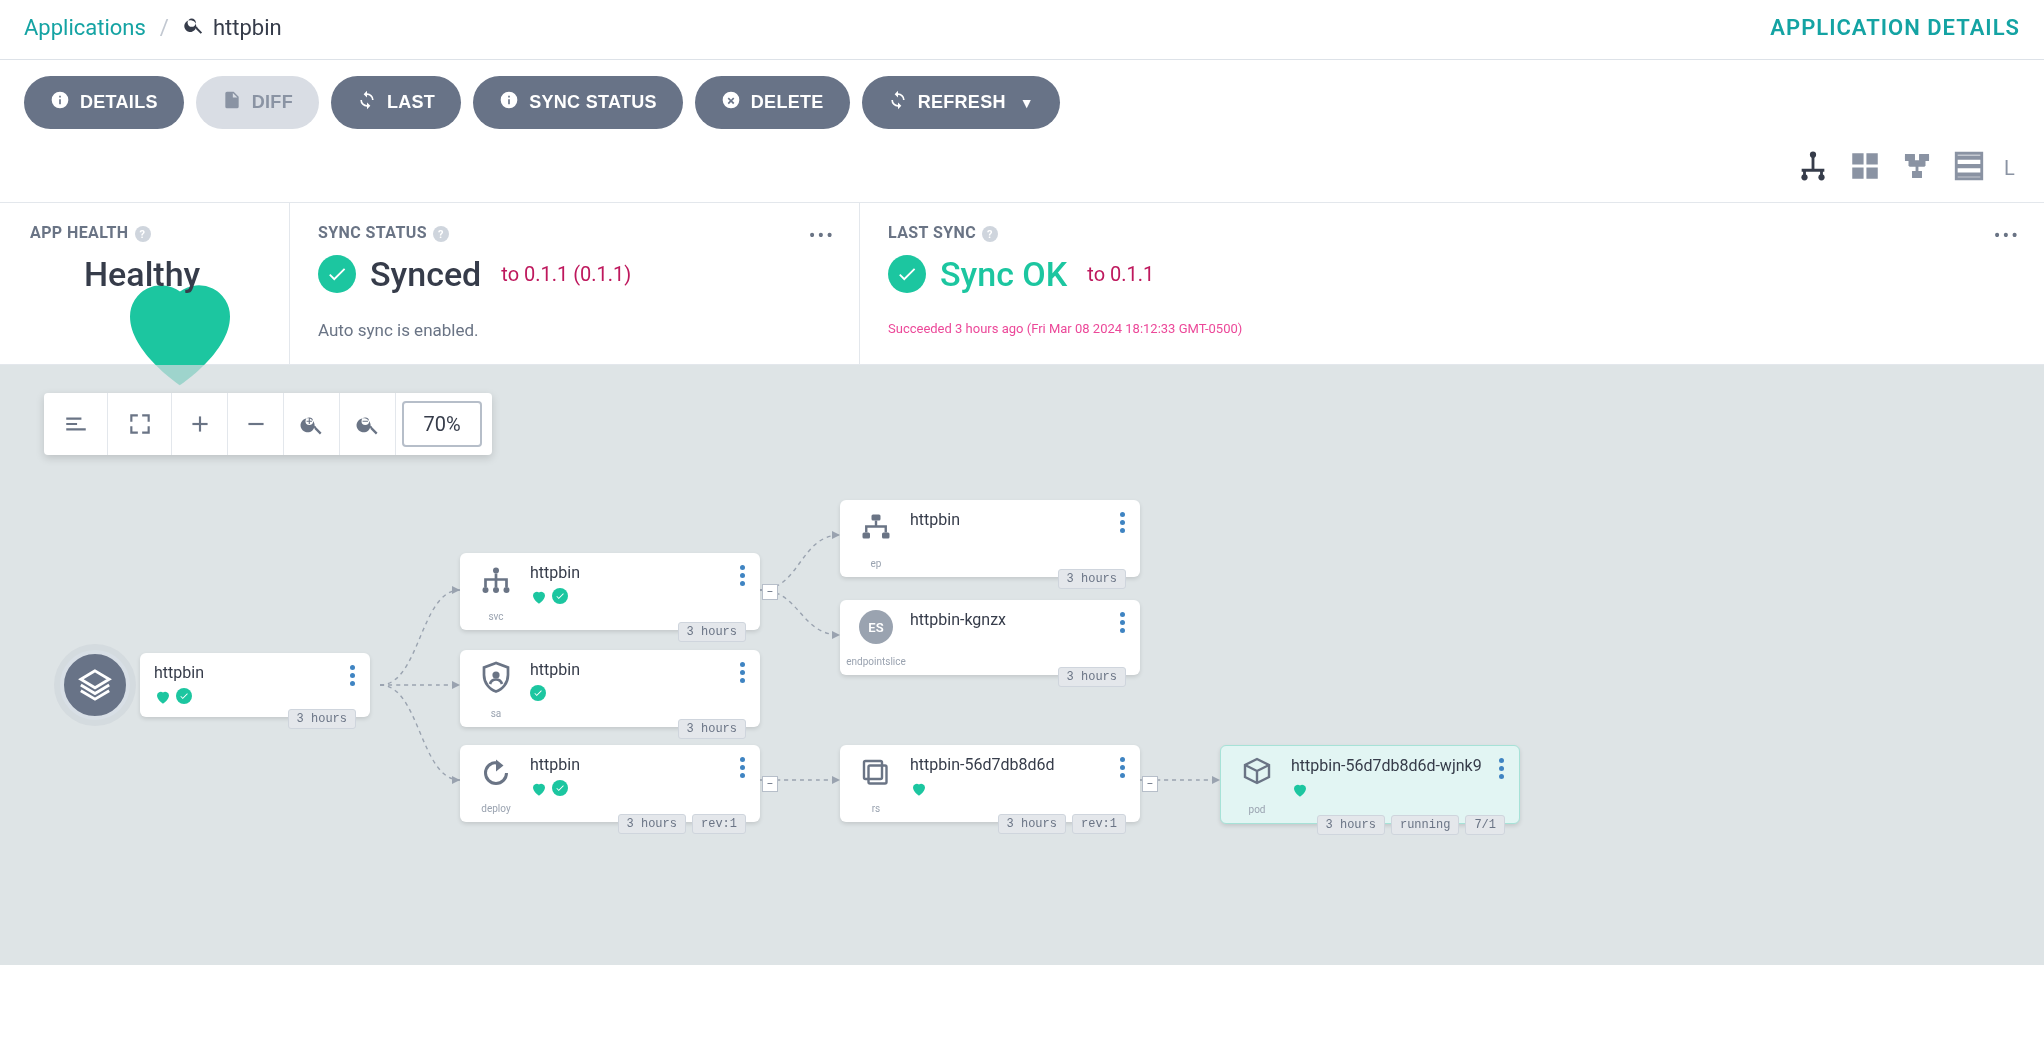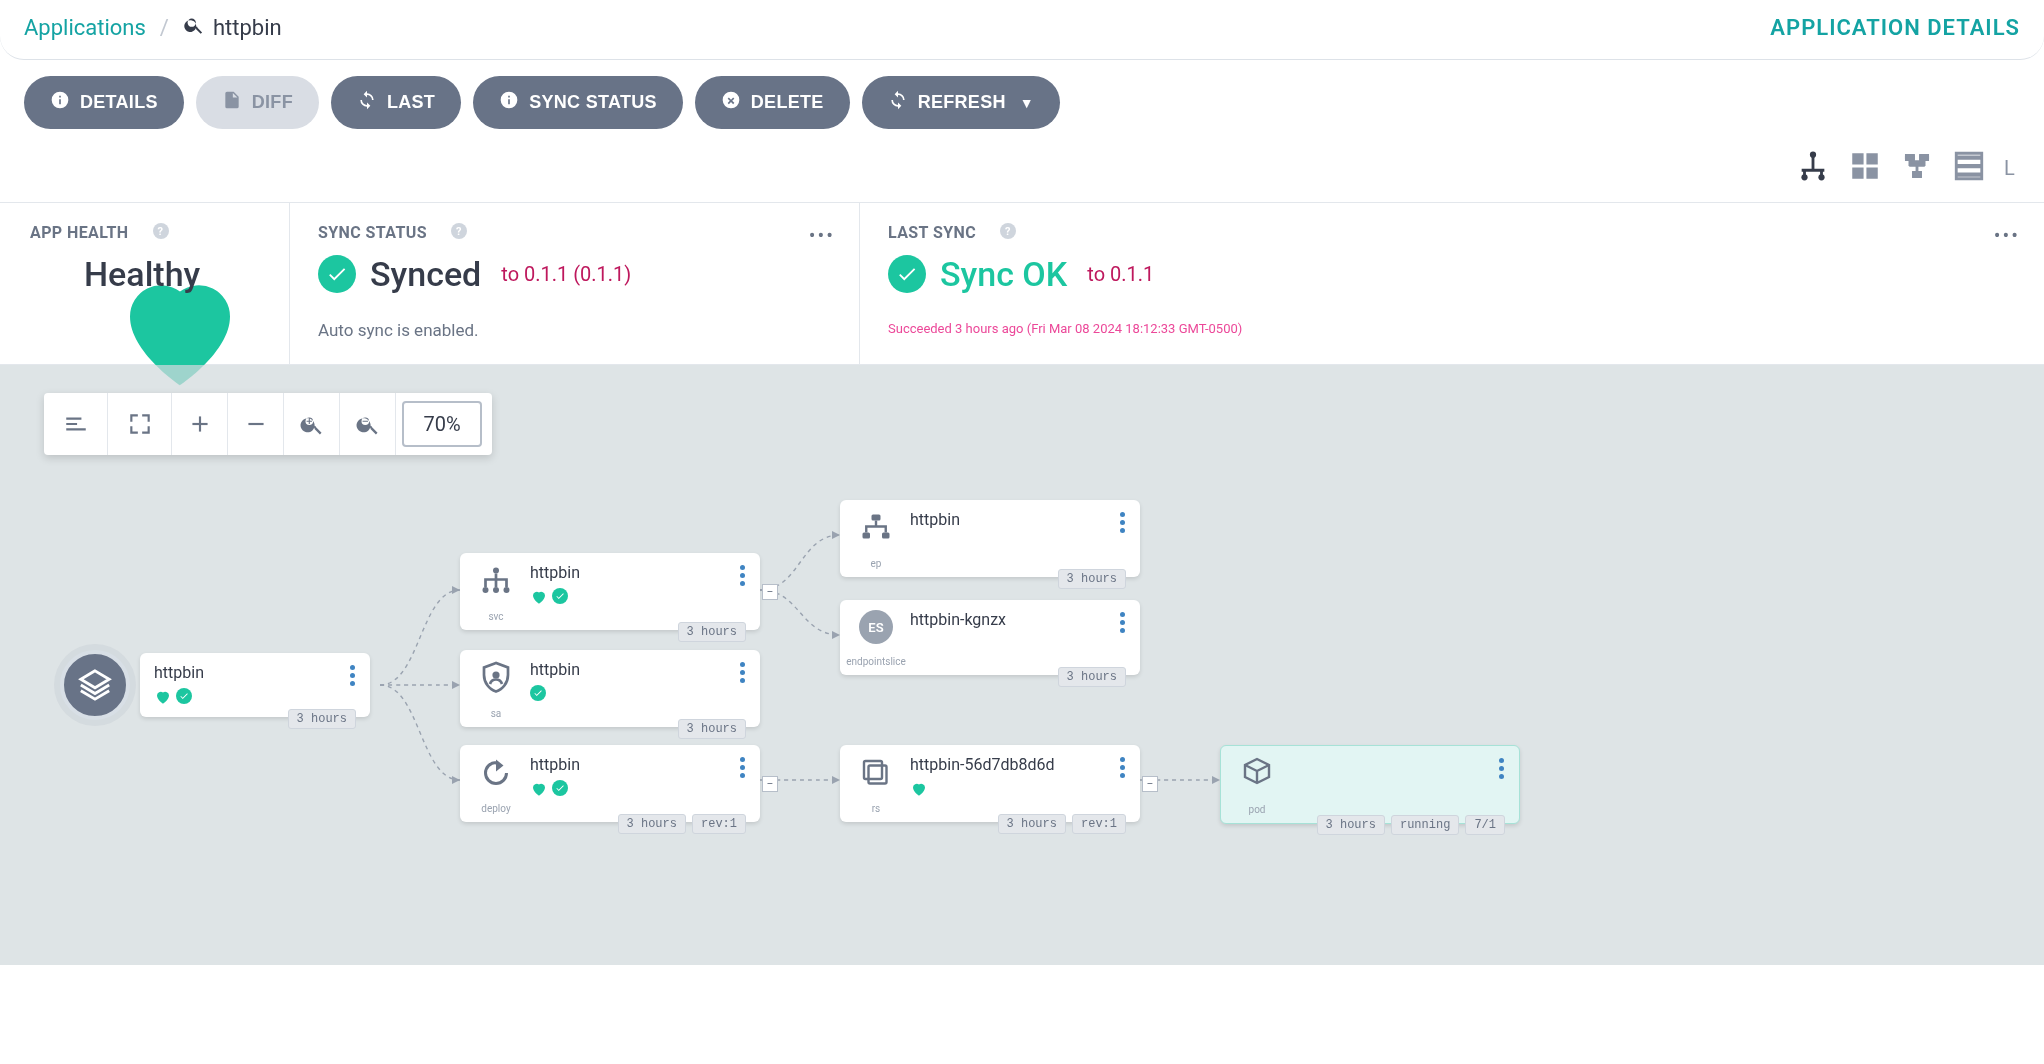--- a/index.html
+++ b/index.html
@@ -1,19 +1,19 @@
 <!DOCTYPE html>
 <html><head>
 <meta charset="utf-8">
 <style>
 * { box-sizing: border-box; margin: 0; padding: 0; }
 body { font-family: -apple-system, BlinkMacSystemFont, "Segoe UI", Roboto, Helvetica, Arial, sans-serif; background: #fff; color: #363c4a; font-size: 14px; overflow: hidden; }
 
 
-.topbar { display: flex; align-items: center; justify-content: space-between; padding: 14px 24px 18px 24px; border-bottom: 1px solid #dde2e8; border-radius: 24px; }
+.topbar { display: flex; align-items: center; justify-content: space-between; padding: 14px 24px 18px 24px; border-bottom: 1px solid #dde2e8; }
 .breadcrumb { display: flex; align-items: center; gap: 14px; font-size: 22px; }
 .breadcrumb a { color: #14a3a3; text-decoration: none; }
 .breadcrumb .sep { color: #c2c8d1; font-size: 22px; }
 .search-app { display: flex; align-items: center; gap: 8px; color: #363c4a; }
 .search-app svg { width: 22px; height: 22px; }
 .page-title { color: #14a3a3; font-weight: 600; letter-spacing: 1px; font-size: 22px; }
 
 
 .actionbar { display: flex; gap: 12px; padding: 16px 24px; flex-wrap: wrap; }
 .btn { background: #687387; color: #fff; border: none; border-radius: 999px; padding: 14px 26px; font-weight: 700; font-size: 18px; display: inline-flex; align-items: center; gap: 10px; cursor: pointer; letter-spacing: 0.3px; }
@@ -26,21 +26,21 @@
 .viewbar .vicon svg { width: 34px; height: 34px; }
 .viewbar .vicon.active svg { fill: #363c4a; }
 .viewbar .vlabel { font-size: 20px; color: #8a93a3; overflow: hidden; width: 16px; }
 
 
 .status-row { display: flex; border-top: 1px solid #e3e7ec; border-bottom: 1px solid #e3e7ec; }
 .panel { padding: 20px 28px 24px 28px; border-right: 1px solid #e3e7ec; position: relative; }
 .panel:first-child { padding-left: 30px; width: 290px; }
 .panel:nth-child(2) { width: 570px; }
 .panel:nth-child(3) { flex: 1; border-right: none; }
-.panel-label { color: #6a7485; font-weight: 700; font-size: 16px; letter-spacing: 0.4px; display: flex; align-items: flex-start; gap: 24px; }
+.panel-label { color: #6a7485; font-weight: 700; font-size: 16px; letter-spacing: 0.4px; display: flex; align-items: flex-end; gap: 6px; }
 .panel-label .qmark { width: 16px; height: 16px; border-radius: 50%; background: #cfd5dd; color: #fff; font-size: 11px; display: inline-flex; align-items: center; justify-content: center; font-weight: bold; }
 .panel-value { display: flex; align-items: center; gap: 14px; margin-top: 12px; font-size: 34px; color: #363c4a; }
 .panel-value .big { font-weight: 500; }
 .heart { color: #1CC6A0; width: 40px; height: 40px; }
 .checkcircle { width: 38px; height: 38px; border-radius: 50%; background: #1CC6A0; display: inline-flex; align-items: center; justify-content: center; }
 .checkcircle svg { width: 22px; height: 22px; color: #fff; }
 .subver { font-size: 20px; color: #be185d; margin-left: 6px; }
 .panel-note { color: #6a7485; font-size: 17px; margin-top: 26px; }
 .panel .more { position: absolute; top: 20px; right: 24px; color: #6a7485; letter-spacing: 2px; cursor: pointer; font-size: 20px; }
 .sync-ok { color: #1CC6A0; font-weight: 500; }
@@ -560,20 +560,28 @@
     </div>
 
     <div class="node selected" style="left:1160px;top:250px">
       <div class="nhead">
         <div class="nicon">
             <svg>
               <use href="#i-pod"></use>
             </svg>
             <div class="kind">pod</div>
           </div>
+        <div>
+          <div class="ntitle">httpbin-56d7db8d6d-wjnk9</div>
+          <div class="nstatus">
+              <span class="miniheart"><svg width="18" height="18">
+                  <use href="#i-heart"></use>
+                </svg></span>
+            </div>
+        </div>
       </div>
       <div class="menu-dots">
           <span></span>
           <span></span>
           <span></span>
         </div>
       <div class="pill-row">
         <span class="pill">3 hours</span>
         <span class="pill">running</span>
         <span class="pill">7/1</span>

